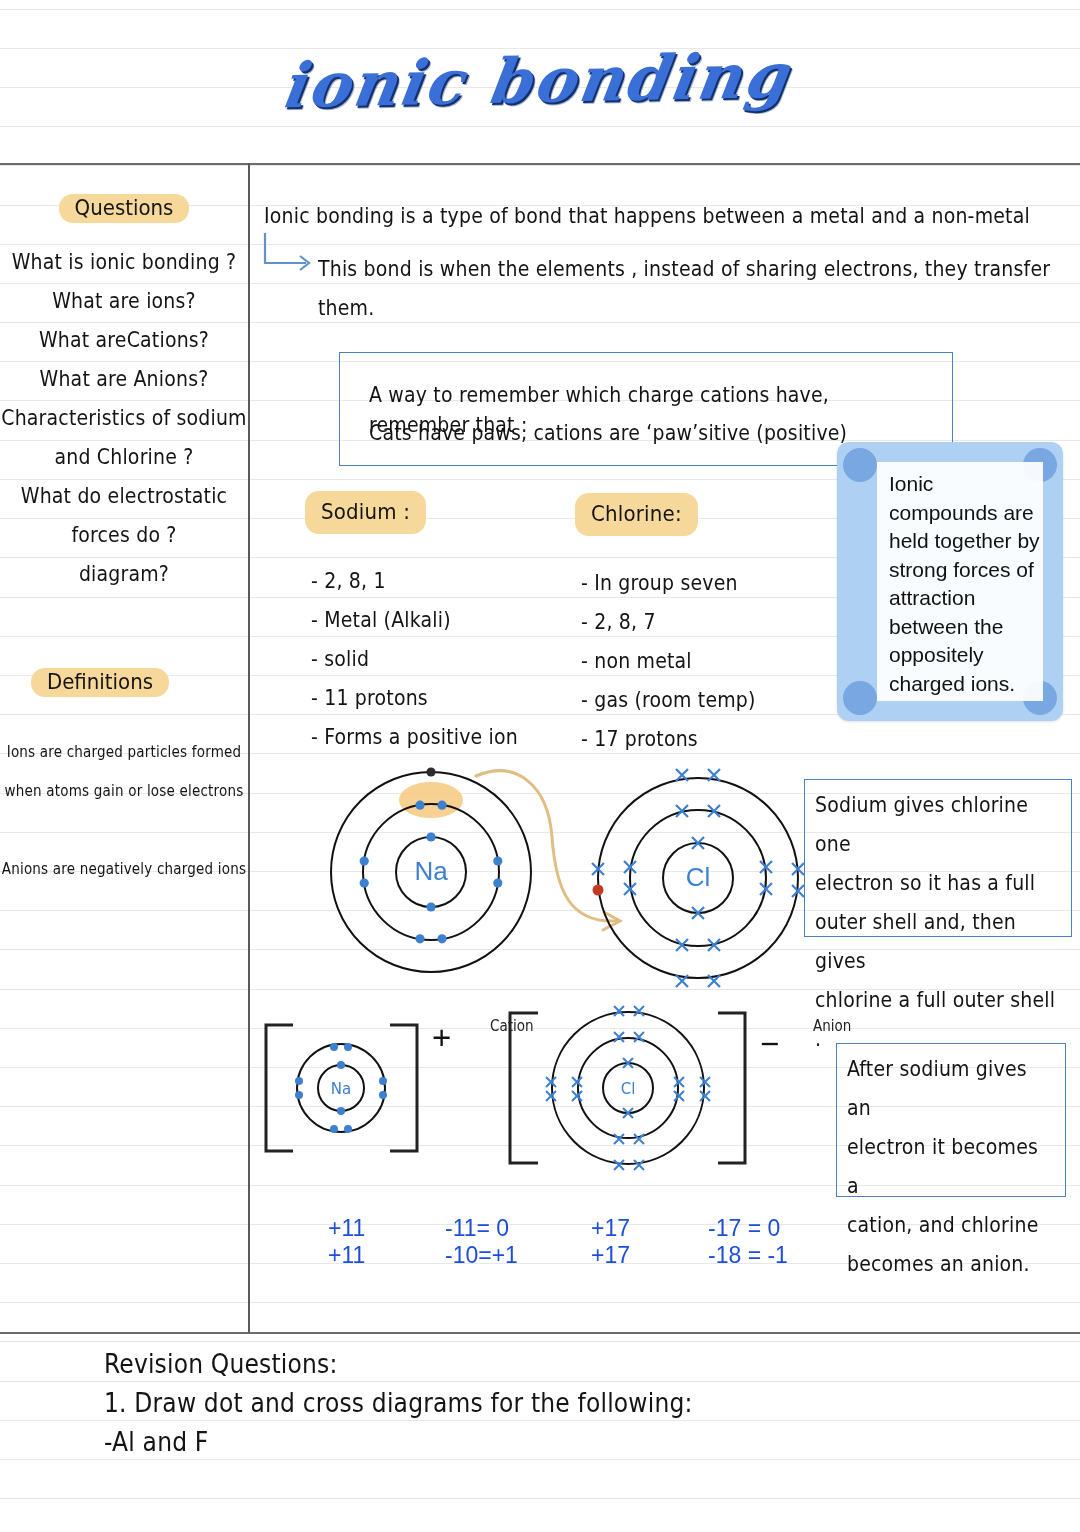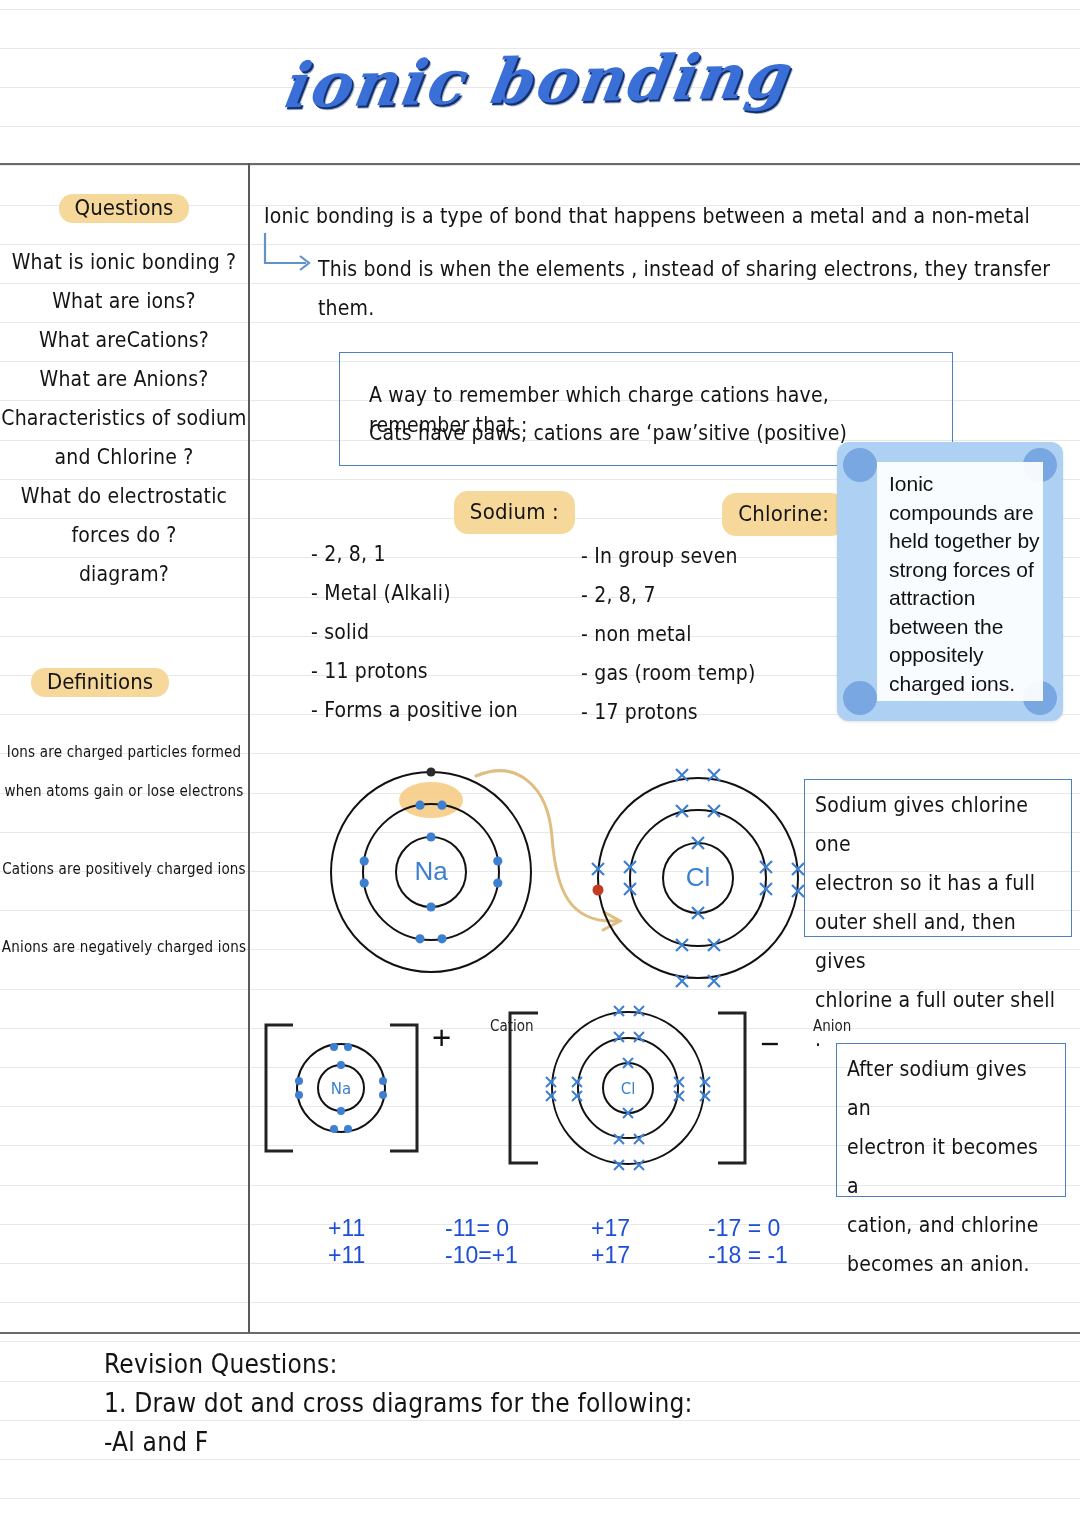--- a/index.html
+++ b/index.html
@@ -72,21 +72,21 @@
     border:1.5px solid #4b81c4;background:transparent;margin-top:34px;
   }
   #mnemonic-box .ml{
     position:absolute;left:29px;font-size:21px;line-height:30px;width:560px;
   }
   #mnemonic-box .ml1{top:27px;}
   #mnemonic-box .ml2{top:65px;}
   
   #sodium-col{position:absolute;left:57px;top:328px;width:270px;}
   #chlorine-col{position:absolute;left:327px;top:330px;width:270px;}
-  .el-head{margin-bottom:1px;text-align:right;}
+  .el-head{margin-bottom:28px;}
   .el-item{display:block;font-size:21px;line-height:39px;padding-left:6px;}
   
   #sticky-note{
     position:absolute;left:589px;top:279px;width:226px;height:279px;
     background:#aed0f3;border-radius:12px;
     box-shadow:0 1px 3px rgba(0,0,0,.12);
   }
   #sticky-note .corner{
     position:absolute;width:34px;height:34px;border-radius:50%;
     background:#79a7e2;
@@ -202,21 +202,20 @@
     <span class="q">forces do ?</span>
     <span class="q">diagram?</span>
   </div>
 
   <div id="definitions-head">
     <span class="pill">Definitions</span>
   </div>
 
   <div id="definitions-list" class="hw">
     <span class="def">Ions are charged particles formed when atoms gain or lose electrons</span>
-    <span class="def">Cations are positively charged ions</span>
     <span class="def">Anions are negatively charged ions</span>
   </div>
 </div>
 
 <div id="main">
 
   <div id="intro-line" class="hw">Ionic bonding is a type of bond that happens between a metal and a non-metal</div>
 
   <svg id="hook-arrow" viewBox="0 0 60 46">
     <path d="M3,2 L3,32 L44,32" fill="none" stroke="#5f93c9" stroke-width="2.2"></path>

